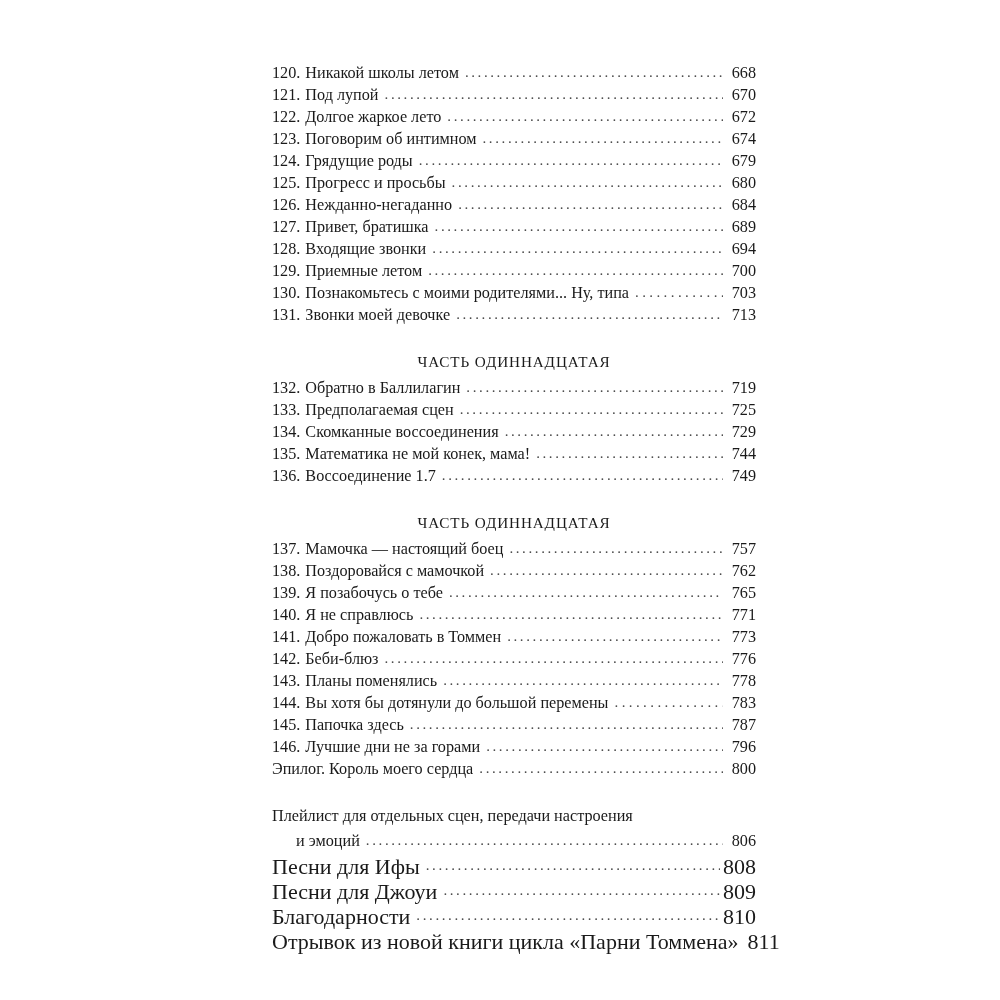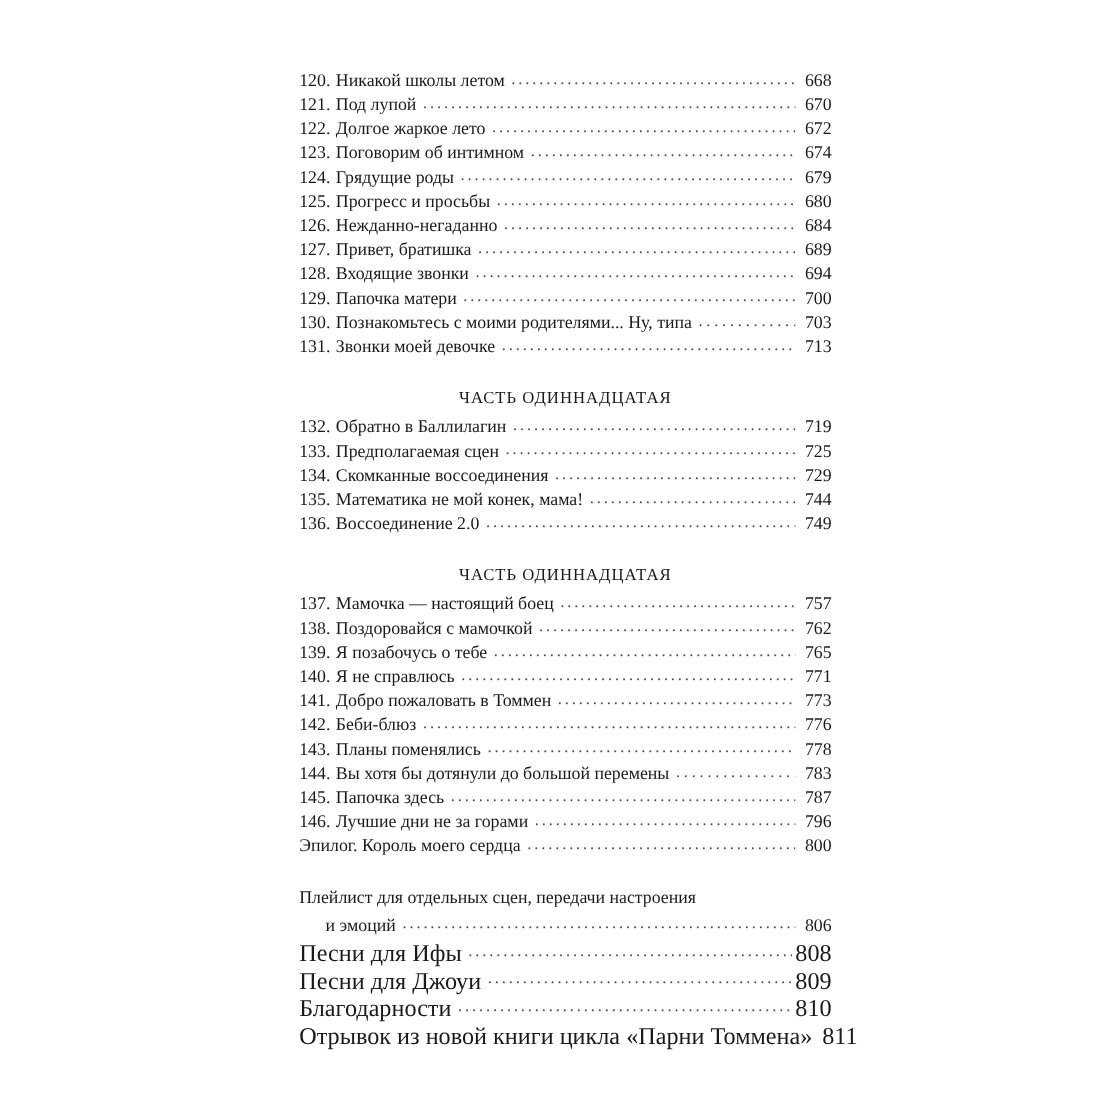--- a/index.html
+++ b/index.html
@@ -161,21 +161,21 @@
         <span class="pg">689</span>
       </div>
       <div class="entry">
         <span class="num">128.</span>
         <span class="title">Входящие звонки</span>
         <span class="leader"></span>
         <span class="pg">694</span>
       </div>
       <div class="entry">
         <span class="num">129.</span>
-        <span class="title">Папочка матери</span>
+        <span class="title">Приемные летом</span>
         <span class="leader"></span>
         <span class="pg">700</span>
       </div>
       <div class="entry wide-gap">
         <span class="num">130.</span>
         <span class="title">Познакомьтесь с моими родителями... Ну, типа</span>
         <span class="leader"></span>
         <span class="pg">703</span>
       </div>
       <div class="entry">
@@ -209,21 +209,21 @@
         <span class="pg">729</span>
       </div>
       <div class="entry">
         <span class="num">135.</span>
         <span class="title">Математика не мой конек, мама!</span>
         <span class="leader"></span>
         <span class="pg">744</span>
       </div>
       <div class="entry">
         <span class="num">136.</span>
-        <span class="title">Воссоединение 2.0</span>
+        <span class="title">Воссоединение 1.7</span>
         <span class="leader"></span>
         <span class="pg">749</span>
       </div>
     </div>
 
     <div class="gap-before-part"></div>
     <div class="part-heading">ЧАСТЬ ОДИННАДЦАТАЯ</div>
     <div class="gap-after-part"></div>
     <div>
       <div class="entry">

